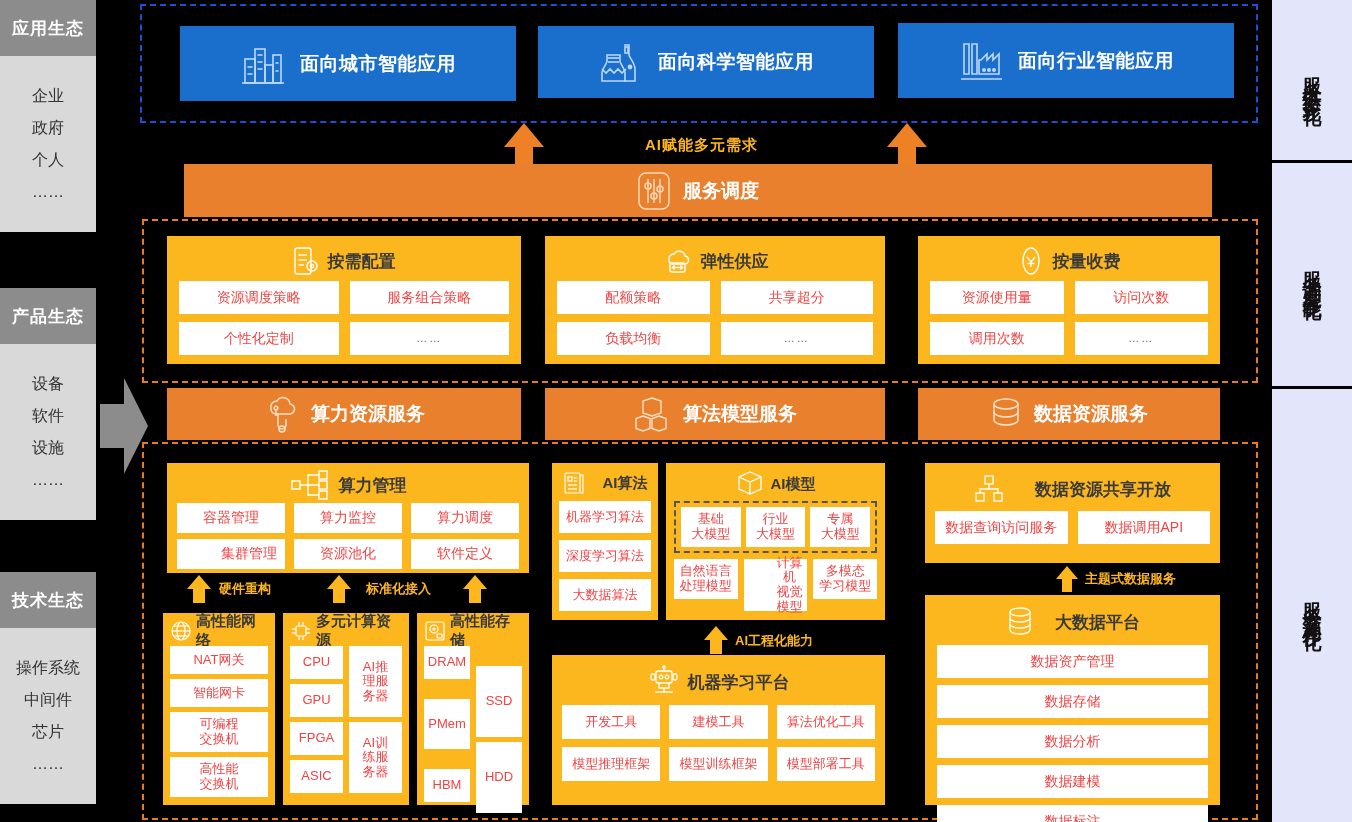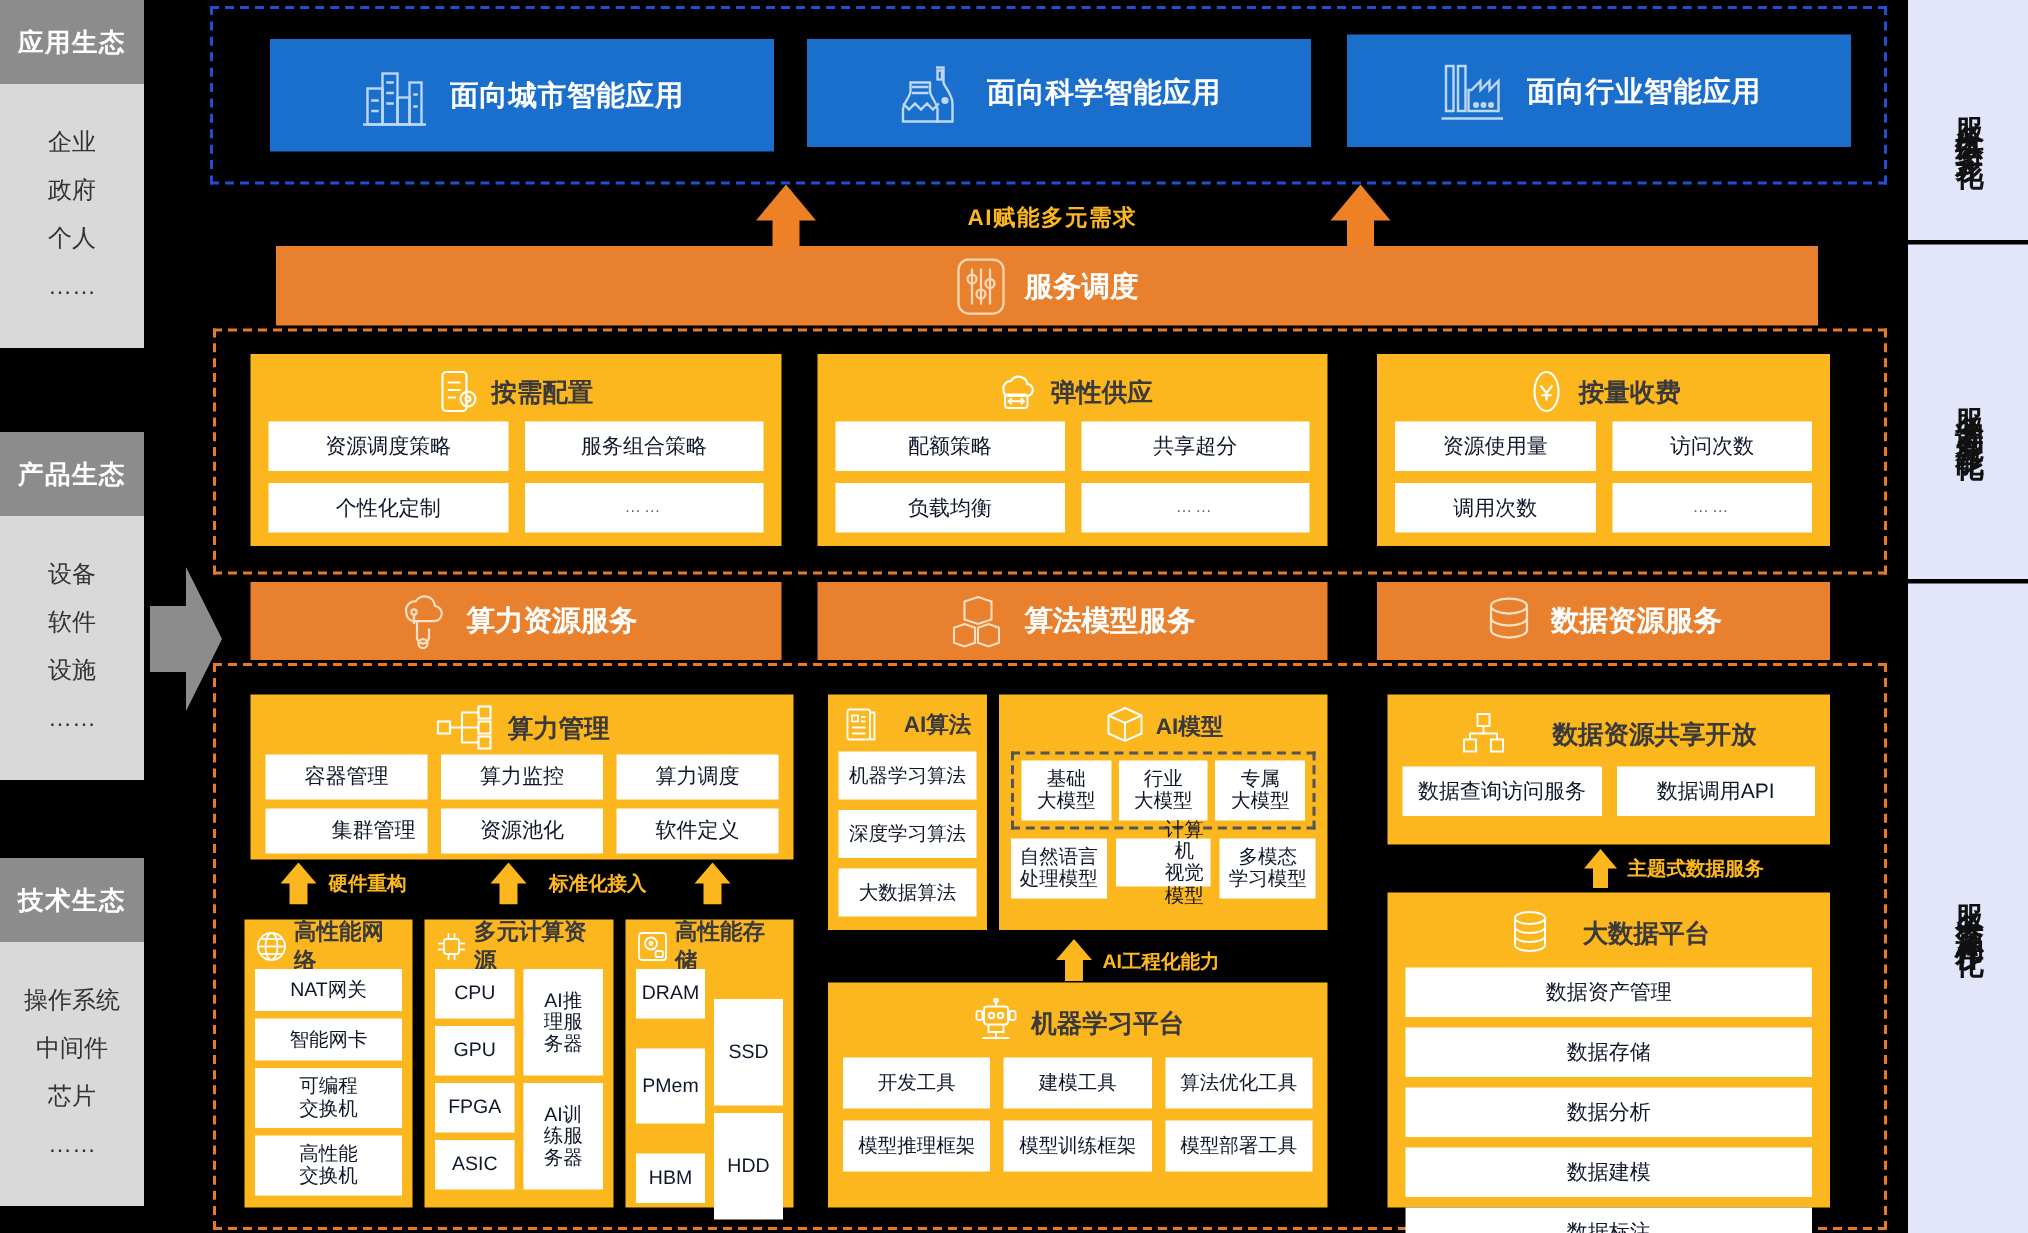--- a/index.html
+++ b/index.html
@@ -28,21 +28,21 @@
   .dashed-orange{border:2px dashed #ea7a22;}
   .dashed-gray{border:2px dashed #555;}
 
   .orange-bar{background:#e8802e;}
   .orange-bar .row{height:100%;display:flex;align-items:center;justify-content:center;gap:12px;}
   .orange-bar .ttl{color:#fff;font-weight:bold;font-size:19px;}
   .ycard{background:#fdb71e;}
   .ycard .hd{display:flex;align-items:center;justify-content:center;gap:9px;}
   .ycard .hd .ttl{font-weight:bold;font-size:17px;color:#3a3a3a;}
   .wbox{background:#fff;display:flex;align-items:center;justify-content:center;
-        text-align:center;font-size:14px;color:#0f172a;line-height:1.12;}
+        text-align:center;font-size:14px;color:#ef4444;line-height:1.12;}
   .wbox.sm{font-size:13px;}
   .wbox.dots{letter-spacing:2px;color:#666;font-size:11px;}
   .albl{color:#fdb71e;font-weight:bold;font-size:13px;white-space:nowrap;}
   .albl.big{font-size:15px;}
   svg{display:block;}
 </style>
 </head>
 <body>
 
 <div class="abs eco" style="left:0;top:0;height:232px;">
@@ -442,21 +442,21 @@
     <div class="wbox sm" style="height:40px;white-space:pre-line;">基础
 大模型</div>
     <div class="wbox sm" style="height:40px;white-space:pre-line;">行业
 大模型</div>
     <div class="wbox sm" style="height:40px;white-space:pre-line;">专属
 大模型</div>
   </div>
   <div style="display:grid;grid-template-columns:1fr 1fr 1fr;gap:6px;margin-top:6px;">
     <div class="wbox sm" style="height:40px;white-space:pre-line;">自然语言
 处理模型</div>
-    <div class="wbox sm" style="height:32px;white-space:pre-line;padding-left:28px;">计算机
+    <div class="wbox sm" style="height:52px;white-space:pre-line;padding-left:28px;">计算机
 视觉模型</div>
     <div class="wbox sm" style="height:40px;white-space:pre-line;">多模态
 学习模型</div>
   </div>
 </div>
 
 <div class="abs" style="left:703px;top:626px;">
   <svg width="26" height="28" viewBox="0 0 26 28">
       <polygon points="13,0 25,14 19,14 19,28 7,28 7,14 1,14" fill="#fdb71e"></polygon>
     </svg>

